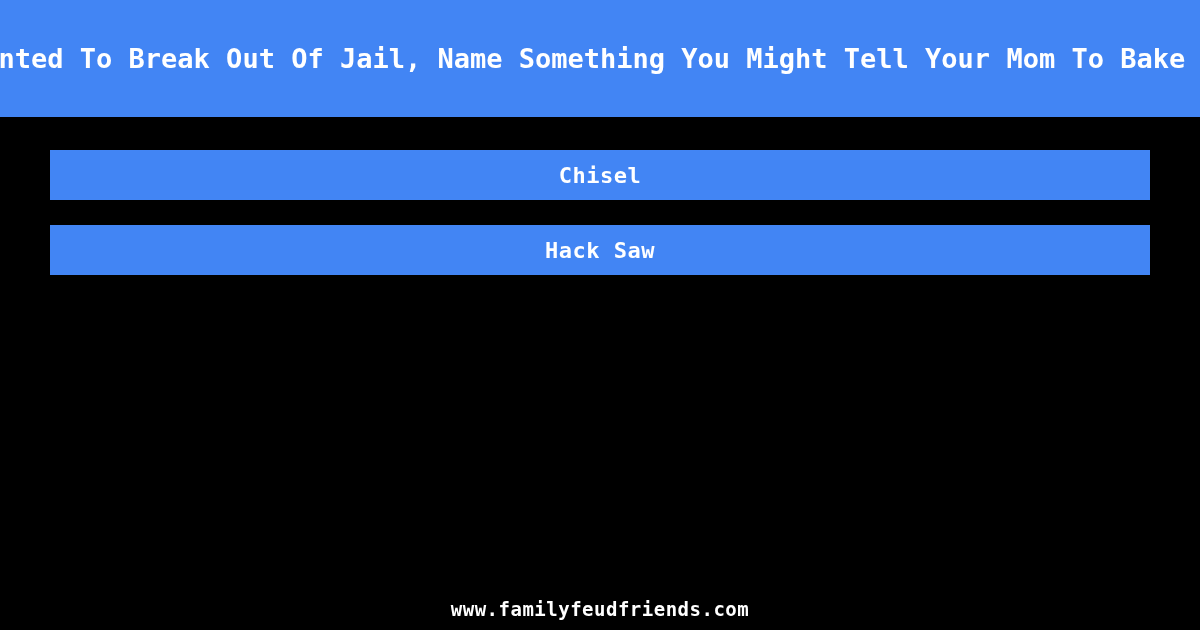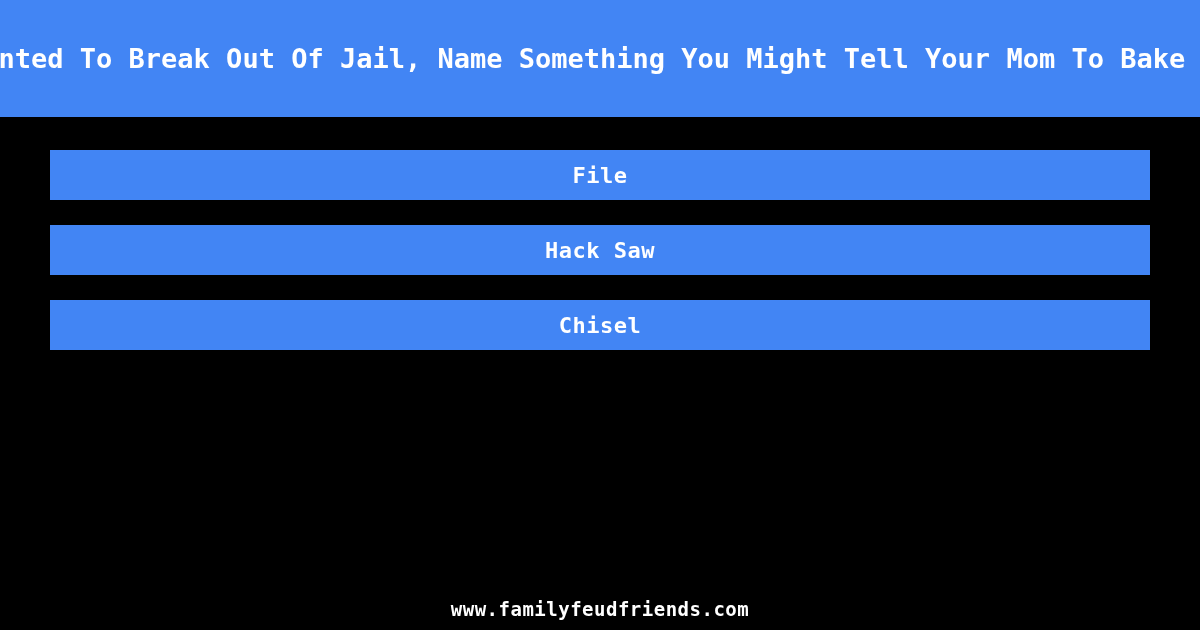--- a/index.html
+++ b/index.html
@@ -82,29 +82,26 @@
 </style>
 </head>
 <body>
 
 <div id="question-banner">
   <div id="question-text">If You Wanted To Break Out Of Jail, Name Something You Might Tell Your Mom To Bake In A Cake</div>
 </div>
 
 <div id="answers">
 
+
   <div class="answer-bar">
-    <span class="answer-label">File</span>
+    <span class="answer-label">Chisel</span>
   </div>
 
   <div class="answer-bar">
     <span class="answer-label">Hack Saw</span>
-  </div>
-
-  <div class="answer-bar">
-    <span class="answer-label">Chisel</span>
   </div>
 
 </div>
 
 <div id="footer">
   <span id="footer-text">www.familyfeudfriends.com</span>
 </div>
 
 </body></html>

